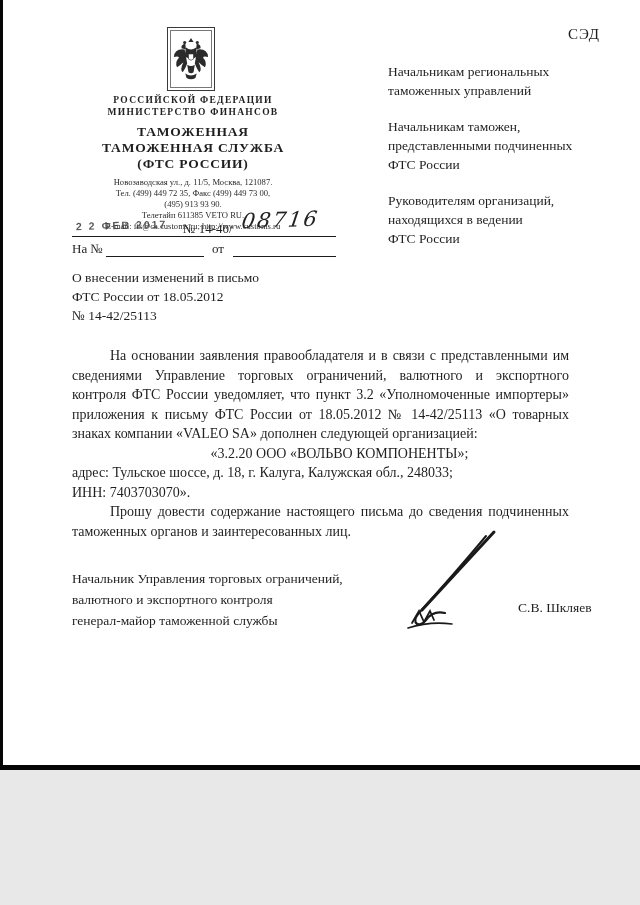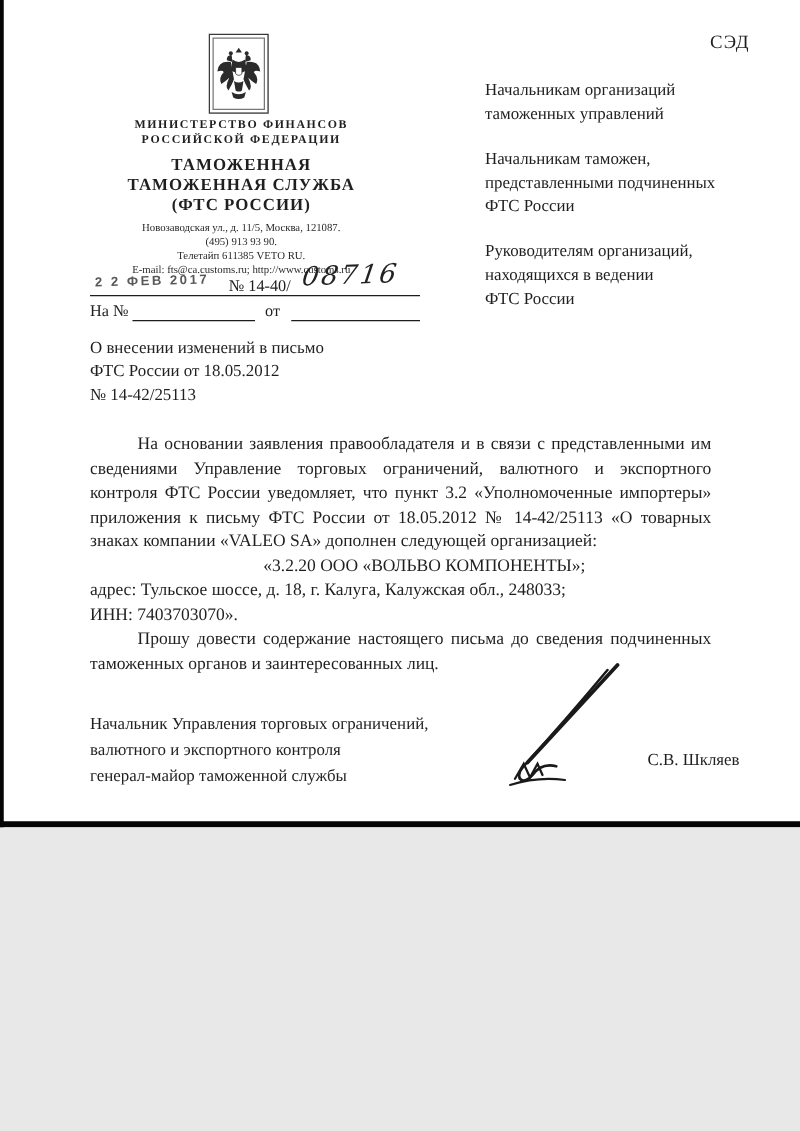--- a/index.html
+++ b/index.html
@@ -1,18 +1,18 @@
 <!DOCTYPE html>
 <html><head>
 <meta charset="utf-8">
 <style>
   html,body{margin:0;padding:0;background:#e8e8e8;}
   .page{
     position:relative;
-    width:640px;height:662px;
+    width:640px;height:770px;
     background:#ffffff;
     margin:0 auto;
     overflow:hidden;
     font-family:"Liberation Serif","DejaVu Serif",serif;
     color:#1f1f1f;
   }
   .scan-edge-left{position:absolute;left:0;top:0;width:3px;height:905px;background:#050505;}
   .scan-edge-bottom{position:absolute;left:0;bottom:0;width:640px;height:5px;background:#050505;}
 
   .sed{position:absolute;left:568px;top:26px;font-size:15px;letter-spacing:1px;}
@@ -82,46 +82,47 @@
         <path d="M20 20 Q4 18 3 32 Q10 30 11 33 Q4 40 8 48 Q14 44 18 40 Q12 52 17 56 Q22 48 24 42 Z"></path>
         <path d="M40 20 Q56 18 57 32 Q50 30 49 33 Q56 40 52 48 Q46 44 42 40 Q48 52 43 56 Q38 48 36 42 Z"></path>
         <path d="M24 44 q6 4 12 0 l-2 12 q-4 3 -8 0 z"></path>
         <path d="M21 58 q9 6 18 0 l-2 7 q-7 4 -14 0 z"></path>
       </g>
       <path d="M26 27 h8 v8 q-4 4 -8 0 z" fill="#ffffff" stroke="#2b2b2b" stroke-width="1"></path>
     </svg>
   </div>
 
   <div class="letterhead">
+    <div class="ministry">РОССИЙСКОЙ ФЕДЕРАЦИИ</div>
     <div class="ministry">МИНИСТЕРСТВО ФИНАНСОВ</div>
-    <div class="ministry">РОССИЙСКОЙ ФЕДЕРАЦИИ</div>
     <div class="agency">ТАМОЖЕННАЯ</div>
     <div class="agency" style="margin-top:0;">ТАМОЖЕННАЯ СЛУЖБА</div>
     <div class="agency" style="margin-top:0;">(ФТС РОССИИ)</div>
     <div class="contact">
       <div>Новозаводская ул., д. 11/5, Москва, 121087.</div>
+      <div>Тел. (499) 449 72 35,  Факс (499) 449 73 00,</div>
       <div>(495) 913 93 90.</div>
       <div>Телетайп 611385 VETO RU.</div>
       <div>E-mail: fts@ca.customs.ru; http://www.customs.ru</div>
     </div>
   </div>
 
   <div class="date-stamp">2 2 ФЕВ 2017</div>
   <div class="num-prefix">№ 14-40/</div>
   <div class="num-hand">08716</div>
   <div class="line" style="left:72px;top:236px;width:264px;"></div>
 
   <div class="ref-label" style="left:72px;top:241px;">На №</div>
   <div class="line" style="left:106px;top:256px;width:98px;"></div>
   <div class="ref-label" style="left:212px;top:241px;">от</div>
   <div class="line" style="left:233px;top:256px;width:103px;"></div>
 
   <div class="recipients" style="top:62px;">
     <div class="recipient-block">
-      <div>Начальникам организаций</div>
+      <div>Начальникам региональных</div>
       <div>таможенных управлений</div>
     </div>
     <div class="recipient-block">
       <div>Начальникам таможен,</div>
       <div>представленными подчиненных</div>
       <div>ФТС России</div>
     </div>
     <div class="recipient-block">
       <div>Руководителям организаций,</div>
       <div>находящихся в ведении</div>

